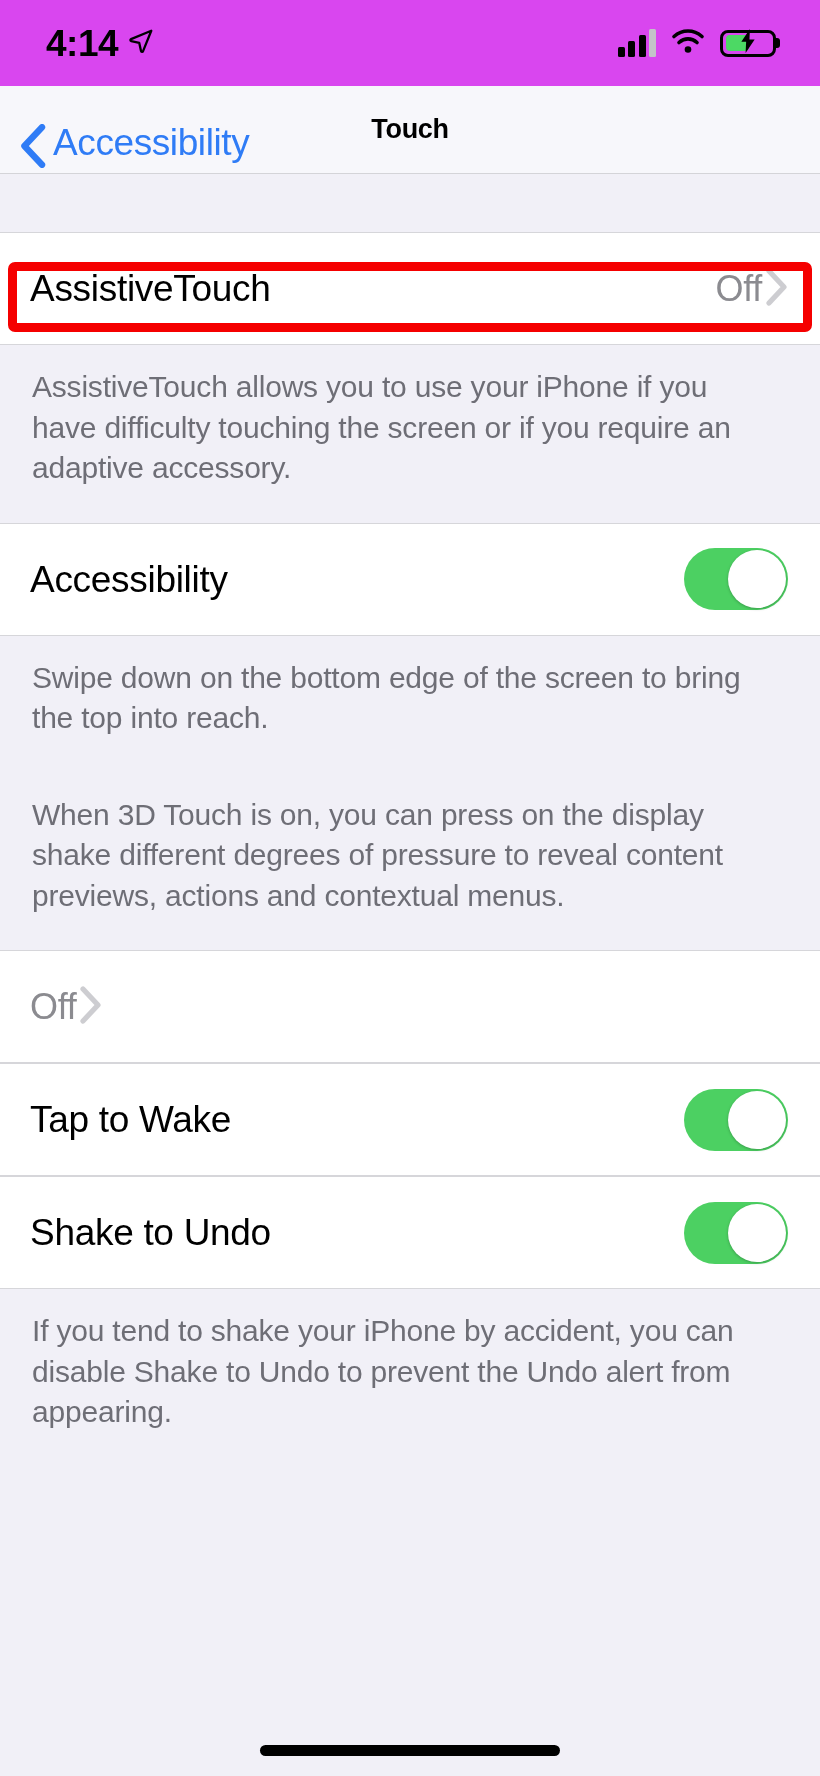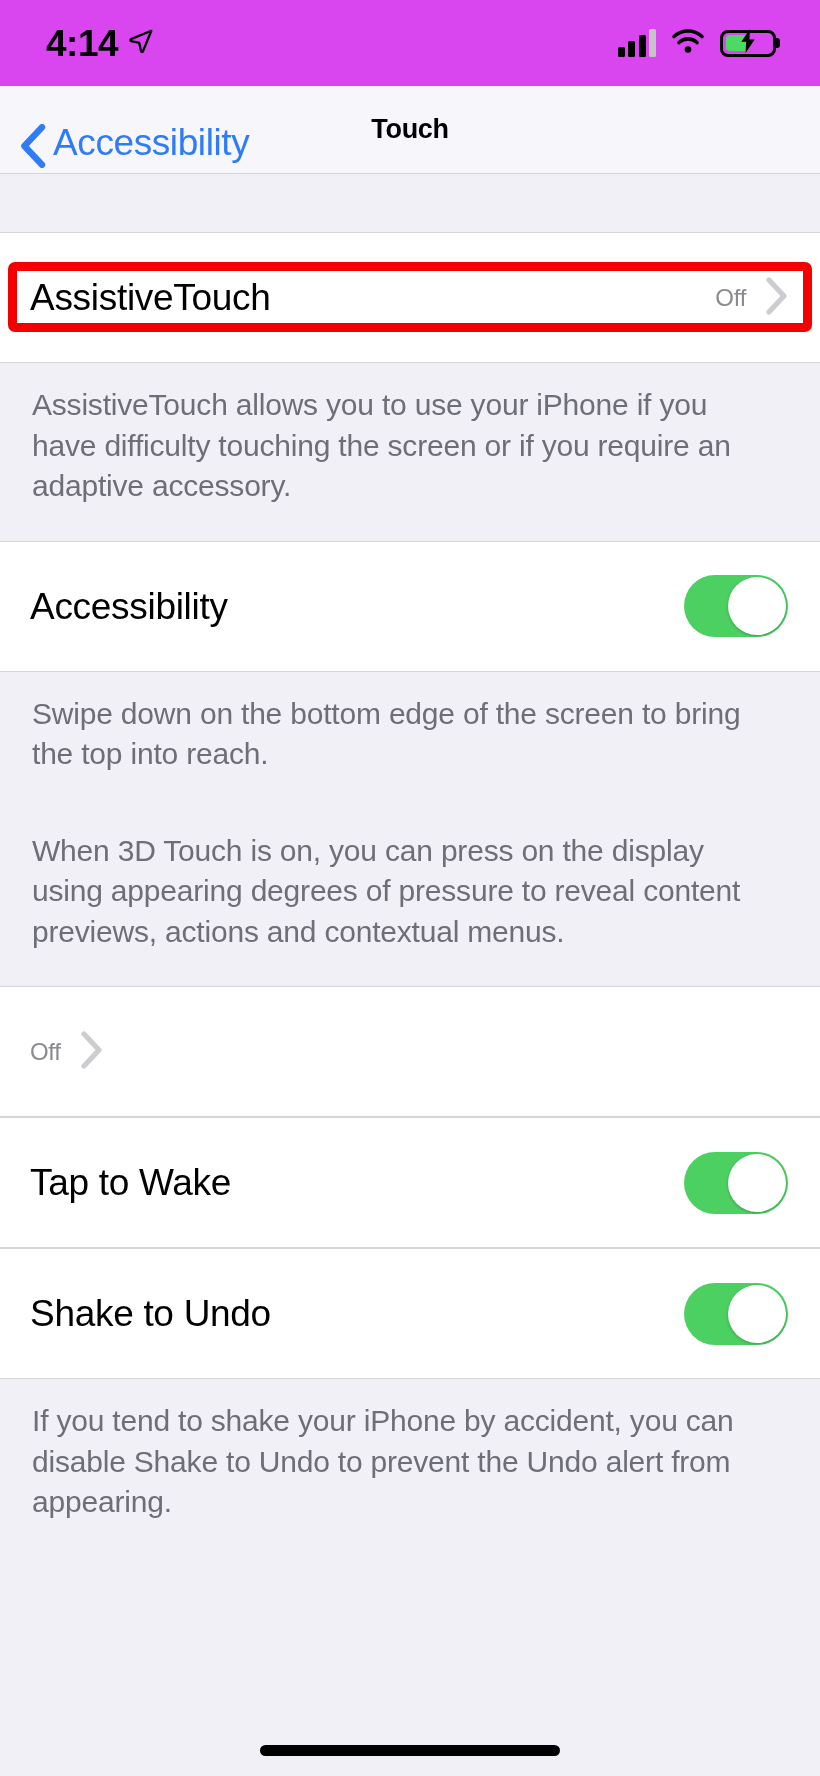--- a/index.html
+++ b/index.html
@@ -140,40 +140,40 @@
     background: #f1f0f7;
   }
   .gap {
     background: #f1f0f7;
   }
   .gap-top { height: 58px; }
 
   .row {
     position: relative;
     background: #ffffff;
-    height: 131px;
+    height: 113px;
     display: flex;
     align-items: center;
     padding: 0 32px 0 30px;
     border-top: 1px solid #d6d6da;
     border-bottom: 1px solid #d6d6da;
     cursor: pointer;
   }
   .row-label {
     flex: 1;
     font-size: 37px;
     color: #000;
     letter-spacing: -0.3px;
     line-height: 1;
   }
   .row-value {
-    font-size: 24px;
+    font-size: 36px;
     color: #8b8b90;
     letter-spacing: -0.3px;
-    margin-right: 20px;
+    margin-right: 4px;
     line-height: 1;
   }
   .chevron-right { display: block; opacity: .55; }
 
   
   .toggle {
     width: 104px;
     height: 62px;
     border-radius: 31px;
     background: #4cd062;
@@ -294,21 +294,21 @@
     <div class="footer-text">AssistiveTouch allows you to use your iPhone if you have difficulty touching the screen or if you require an adaptive accessory.</div>
 
     <div class="row">
       <span class="row-label">Accessibility</span>
       <span class="toggle">
           <span class="knob"></span>
         </span>
     </div>
     <div class="footer-text">Swipe down on the bottom edge of the screen to bring the top into reach.</div>
 
-    <div class="footer-text">When 3D Touch is on, you can press on the display using appearing degrees of pressure to reveal content previews, actions and contextual menus.</div>
+    <div class="footer-text">When 3D Touch is on, you can press on the display shake different degrees of pressure to reveal content previews, actions and contextual menus.</div>
 
     <div class="row">
       <span class="row-value">Off</span>
       <span class="chevron-right">
         <svg width="22" height="38" viewBox="0 0 11 19" aria-hidden="true">
           <path d="M1.5 1.5 9 9.5 1.5 17.5" fill="none" stroke="#a6a6ac" stroke-width="2.6" stroke-linecap="round" stroke-linejoin="round"></path>
         </svg>
       </span>
     </div>
 

